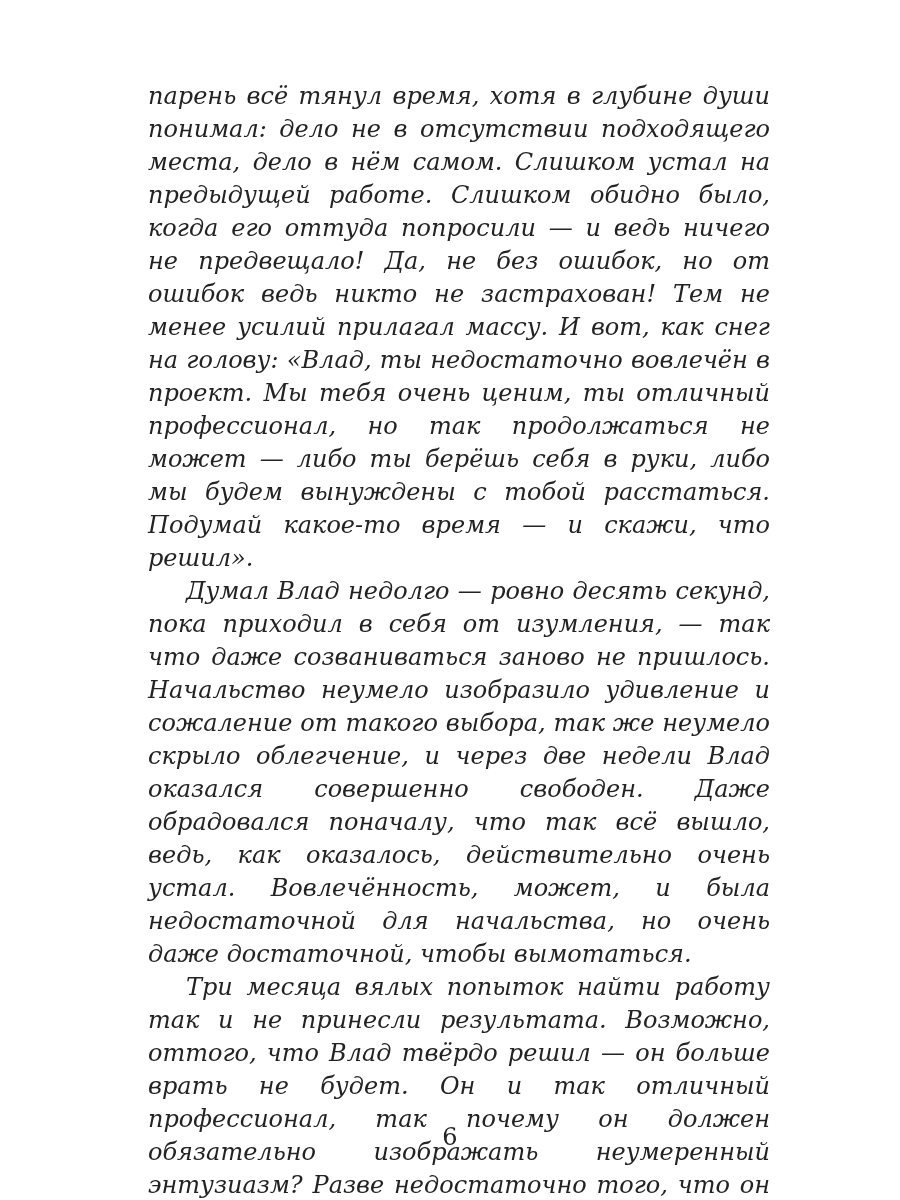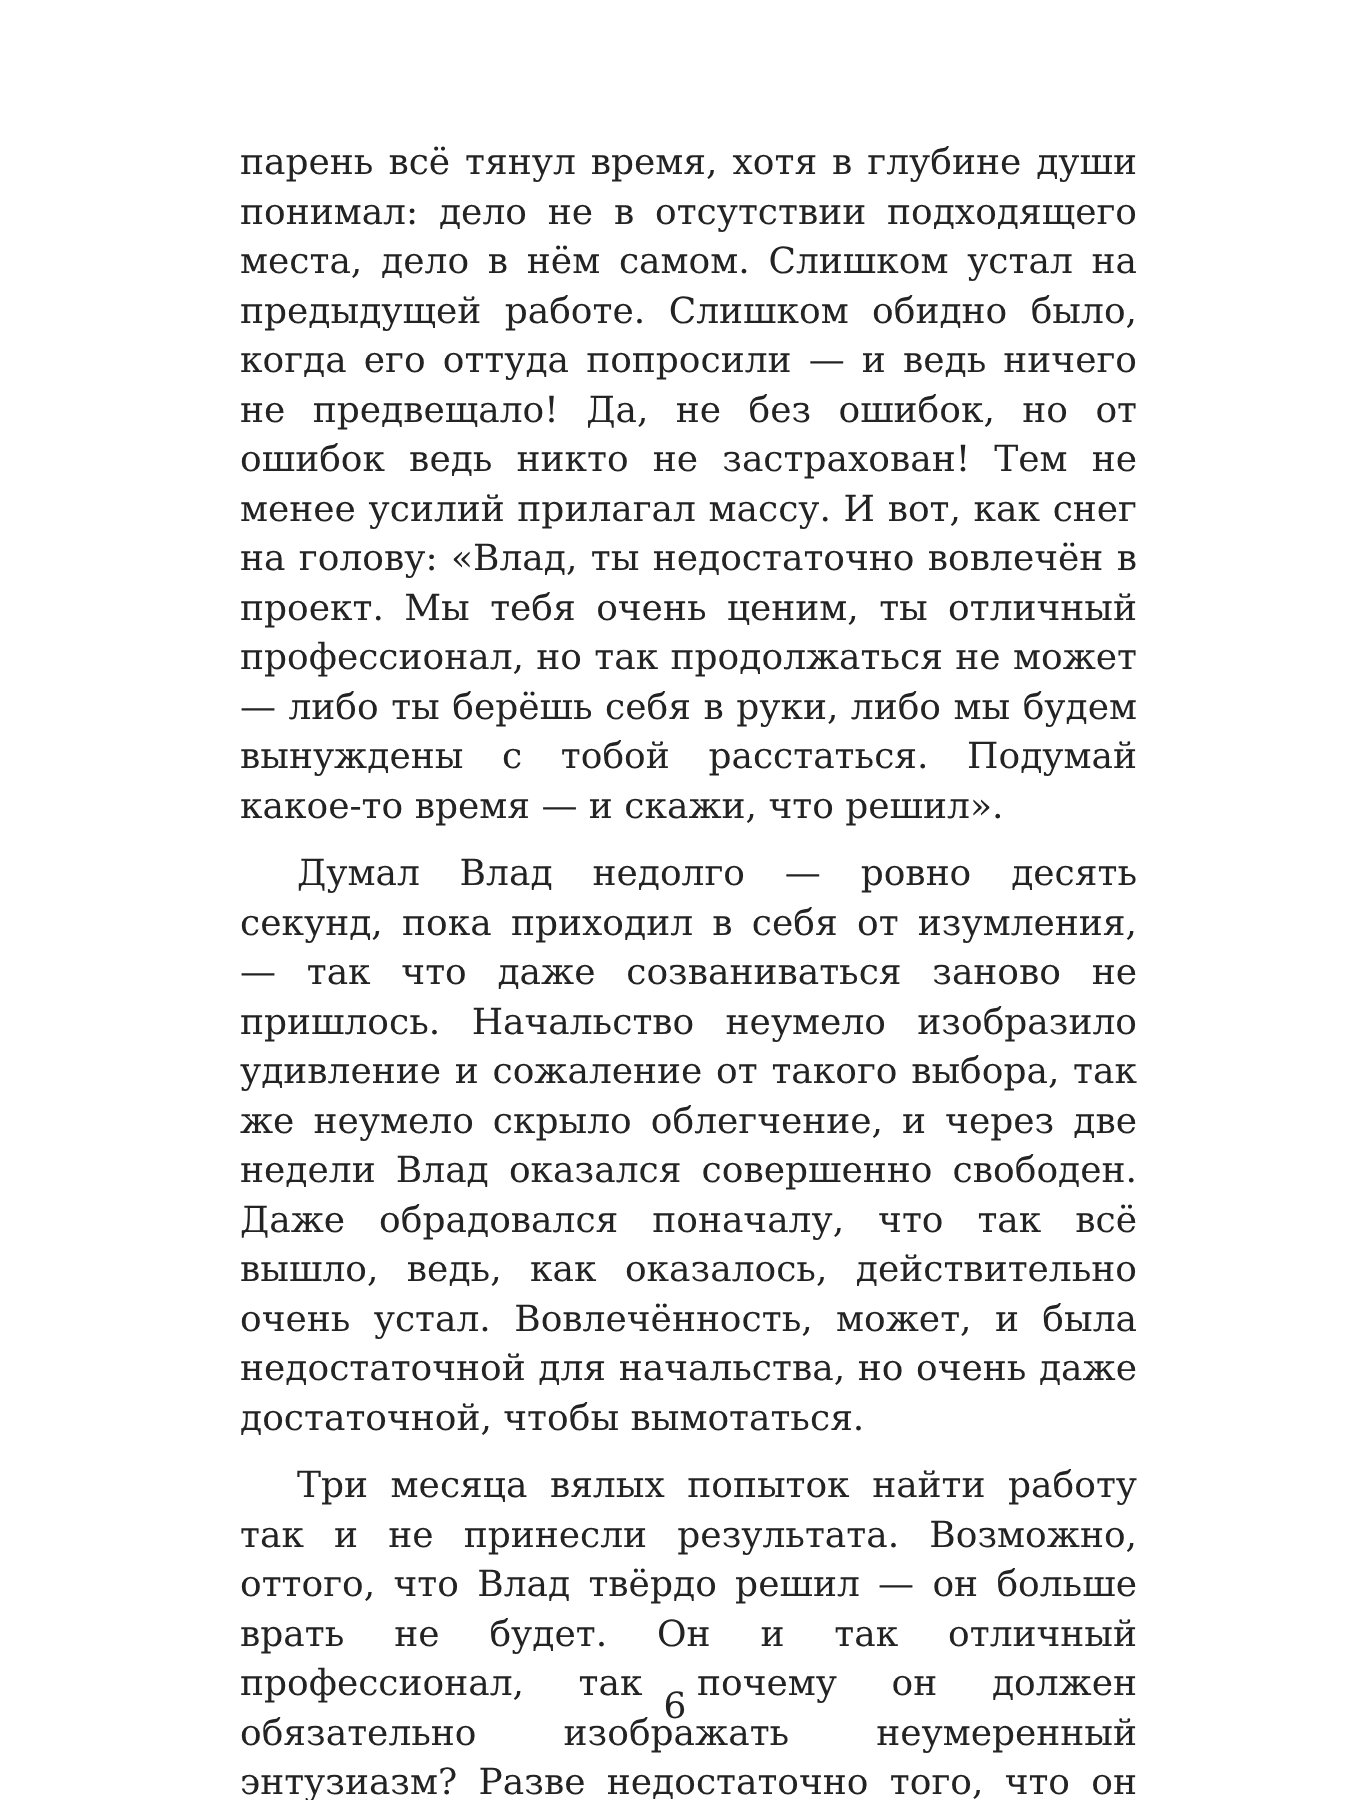--- a/index.html
+++ b/index.html
@@ -21,22 +21,23 @@
     top: 80px;
     left: 148px;
     right: 130px;
     font-size: 24px;
     line-height: 33px;
     text-align: justify;
     hyphens: auto;
     -webkit-hyphens: auto;
   }
   .para {
-    margin: 12px;
+    margin: 0;
     text-indent: 38px;
+    font-style: italic;
   }
   .para.no-indent {
     text-indent: 0;
   }
   .page-number {
     position: absolute;
     top: 1122px;
     left: 0;
     right: 0;
     text-align: center;

